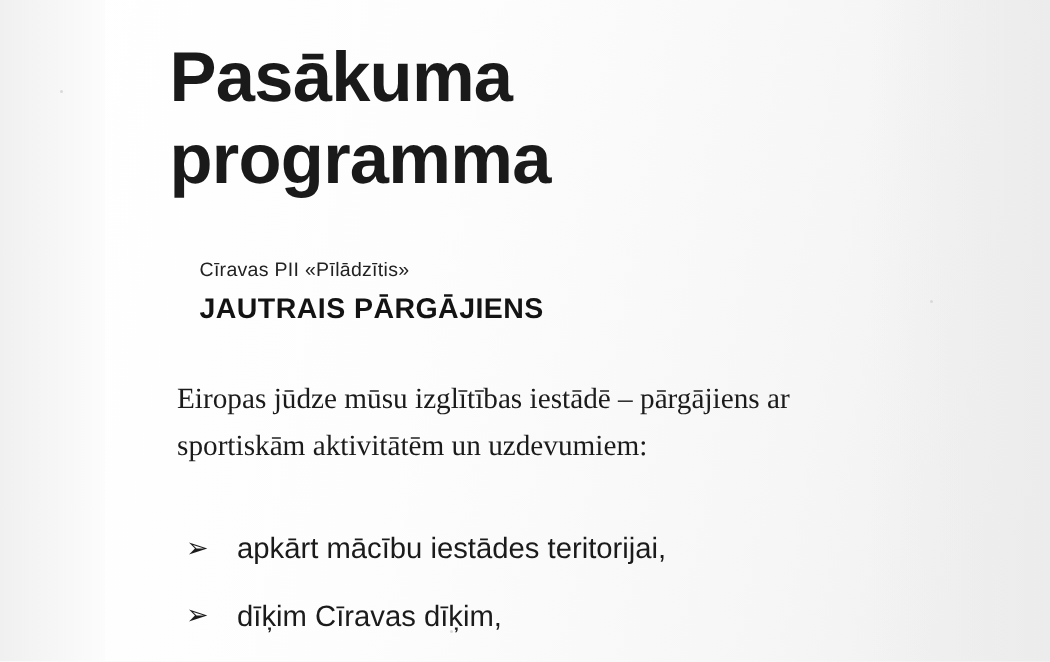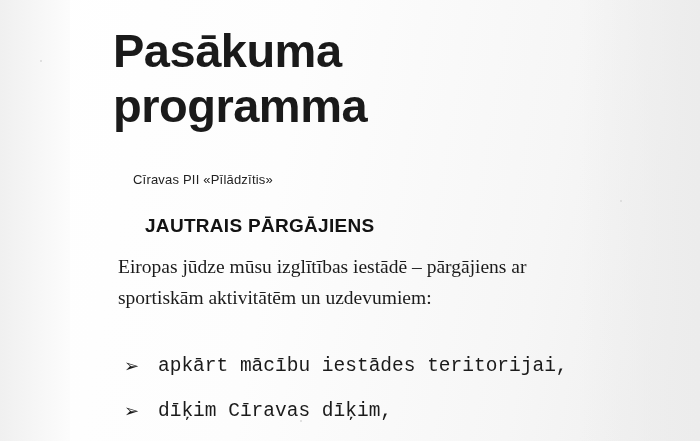--- a/index.html
+++ b/index.html
@@ -59,26 +59,25 @@
     position: absolute;
     left: 133px;
     top: 172px;
     font-size: 13px;
     color: #222222;
     letter-spacing: 0.2px;
   }
   .subtitle {
     position: absolute;
     left: 133px;
-    top: 215px;
+    top: 196px;
     font-size: 19px;
     font-weight: bold;
     color: #131313;
     letter-spacing: 0.3px;
-    margin-left: 12px;
   }
   .body-par {
     position: absolute;
     left: 118px;
     top: 252px;
     width: 455px;
     font-size: 19.5px;
     line-height: 1.58;
     color: #1b1b1b;
     font-family: Liberation Serif, serif;
@@ -100,21 +99,20 @@
   .bullet-marker {
     width: 34px;
     flex: 0 0 34px;
     font-size: 18px;
     color: #1b1b1b;
     font-family: "DejaVu Sans", sans-serif;
     line-height: 1.55;
   }
   .bullet-text {
     flex: 1;
-    font-family: Liberation Mono, monospace;
   }
   
   .speckle {
     position: absolute;
     background: #d9d9d9;
     border-radius: 50%;
     z-index: 1;
   }
 </style>
 </head>

